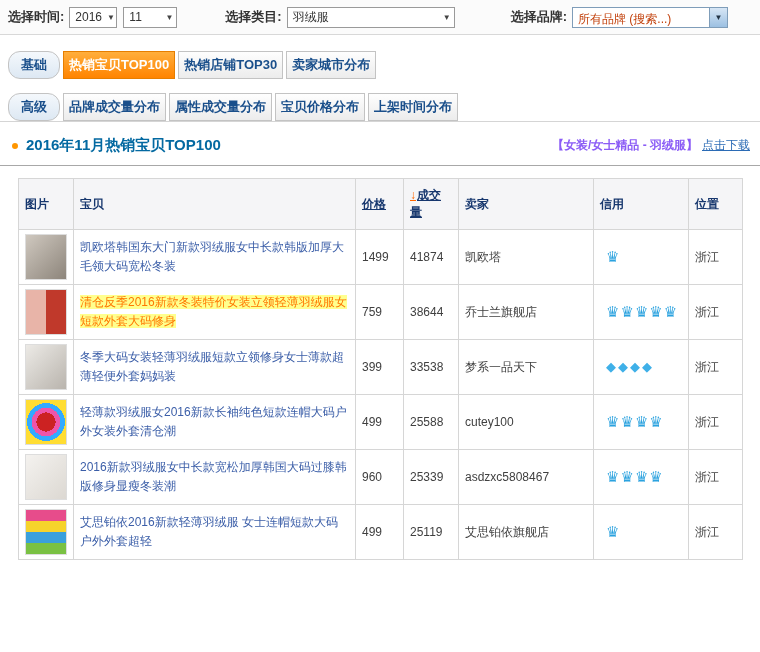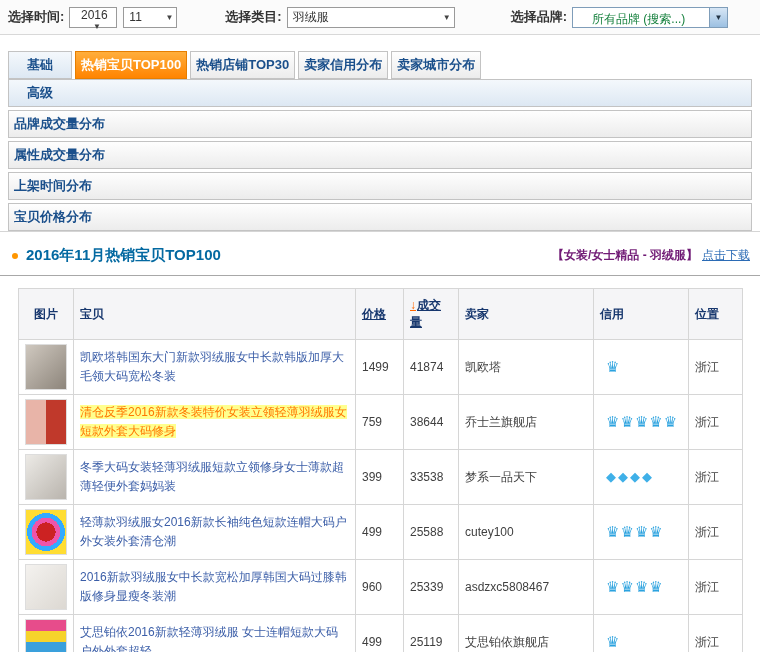--- a/index.html
+++ b/index.html
@@ -7,47 +7,47 @@
     font-family:"Liberation Sans","DejaVu Sans",sans-serif; font-size:12px; color:#333; }
 
   
   .topbar { display:flex; align-items:center; height:35px; padding:0 8px;
     background:#fbfbfb; border-bottom:1px solid #d8d8d8; }
   .flabel { font-weight:bold; color:#333; font-size:13px; margin-right:5px; white-space:nowrap; }
   .select { display:flex; align-items:center; justify-content:space-between;
     border:1px solid #9a9a9a; background:#fff; height:21px; padding:0 3px 0 5px;
     margin-right:6px; cursor:pointer; }
   .select .arr { font-size:8px; color:#444; margin-left:5px; }
-  .sel-year { width:48px;flex-direction:column; } .sel-month { width:54px; } .sel-cat { width:168px; }
+  .sel-year { width:48px; } .sel-month { width:54px; } .sel-cat { width:168px; }
   .sp1 { margin-left:42px; } .sp2 { margin-left:50px; }
   .combo { display:flex; align-items:stretch; border:1px solid #7f9db9; background:#fff;
     height:21px; width:156px; }
-  .combo-text { flex:1; color:#15803d; padding:3px 5px; overflow:hidden; white-space:nowrap;margin-left:14px; }
+  .combo-text { flex:1; color:#c2410c; padding:3px 5px; overflow:hidden; white-space:nowrap; }
   .combo-btn { width:18px; display:flex; align-items:center; justify-content:center;
     background:linear-gradient(#d7e6f5,#9cc0e2); border-left:1px solid #7f9db9;
     color:#234; font-size:8px; cursor:pointer; }
 
   
   .tabs-wrap { padding:16px 8px 0 8px; border-bottom:1px solid #d5d5d5; }
   .tabrow { display:flex; gap:3px; }
-  .tabrow + .tabrow { margin-top:0;flex-direction:column; }
+  .tabrow + .tabrow { margin-top:14px; }
   .tab { border:1px solid #c3c3c3; background:linear-gradient(#fefefe,#ececec);
     color:#1a4f8b; font-weight:bold; font-size:13px; padding:4px 5px;
     white-space:nowrap; cursor:pointer; }
-  .tab.group { background:linear-gradient(#f4f8fc,#dde8f3); padding:4px 18px; }
+  .tab.group { background:linear-gradient(#f4f8fc,#dde8f3); padding:4px 12px;border-radius:12px; }
   .tab.active { background:linear-gradient(#ffae3c,#ff8400); border-color:#e67e00; color:#fff; }
 
   
   .section-head { display:flex; align-items:center; padding:14px 10px 10px 10px;
     border-bottom:1px solid #a8a8a8; }
   .bullet { width:5px; height:5px; border:3px solid #ff9600; border-radius:50%;
     background:#fff; margin:0 8px 0 2px; }
   .sec-title { color:#0369a1; font-weight:bold; font-size:15px; }
   .sec-right { margin-left:auto; display:flex; align-items:center; gap:4px; }
-  .cat-path { color:#701a75; font-weight:bold; font-size:12px; }
+  .cat-path { color:#8b5cf6; font-weight:bold; font-size:12px; }
   .dl-link { color:#2b6bb5; text-decoration:underline; cursor:pointer; font-size:12px;text-align:right; }
 
   
   table { border-collapse:collapse; margin:12px 18px 0 18px; width:724px; table-layout:fixed; }
   th, td { border:1px solid #d6d6d6; font-size:12px; }
   thead th { background:#f5f5f7; color:#17376e; font-weight:bold; text-align:left;
     padding:8px 6px; }
   th.sortable span { text-decoration:underline; cursor:pointer; }
   .sort-arrow { color:#ff6600; font-weight:bold; margin-right:1px; }
   tbody tr { height:54px; }
@@ -87,29 +87,28 @@
       <span>▼</span>
     </span>
   </div>
 </div>
 
 <div class="tabs-wrap">
   <div class="tabrow">
     <div class="tab group">基础</div>
     <div class="tab active">热销宝贝TOP100</div>
     <div class="tab">热销店铺TOP30</div>
-    <div class="tab">卖家信用分布</div>
     <div class="tab">卖家城市分布</div>
   </div>
   <div class="tabrow">
     <div class="tab group">高级</div>
     <div class="tab">品牌成交量分布</div>
     <div class="tab">属性成交量分布</div>
+    <div class="tab">宝贝价格分布</div>
     <div class="tab">上架时间分布</div>
-    <div class="tab">宝贝价格分布</div>
   </div>
 </div>
 
 <div class="section-head">
   <span class="bullet"></span>
   <span class="sec-title">2016年11月热销宝贝TOP100</span>
   <span class="sec-right">
     <span class="cat-path">【女装/女士精品 - 羽绒服】</span>
     <a class="dl-link">点击下载</a>
   </span>
@@ -120,21 +119,21 @@
     <col style="width:55px">
       <col style="width:282px">
       <col style="width:48px">
     <col style="width:55px">
       <col style="width:135px">
       <col style="width:95px">
     <col style="width:54px">
   </colgroup>
   <thead>
     <tr>
-      <th style="text-align:center">图片</th>
+      <th style="text-align:left">图片</th>
       <th>宝贝</th>
       <th class="sortable">
         <span>价格</span>
       </th>
       <th class="sortable">
         <span class="sort-arrow">↓</span><span>成交量</span>
       </th>
       <th>卖家</th>
       <th>信用</th>
       <th>位置</th>

